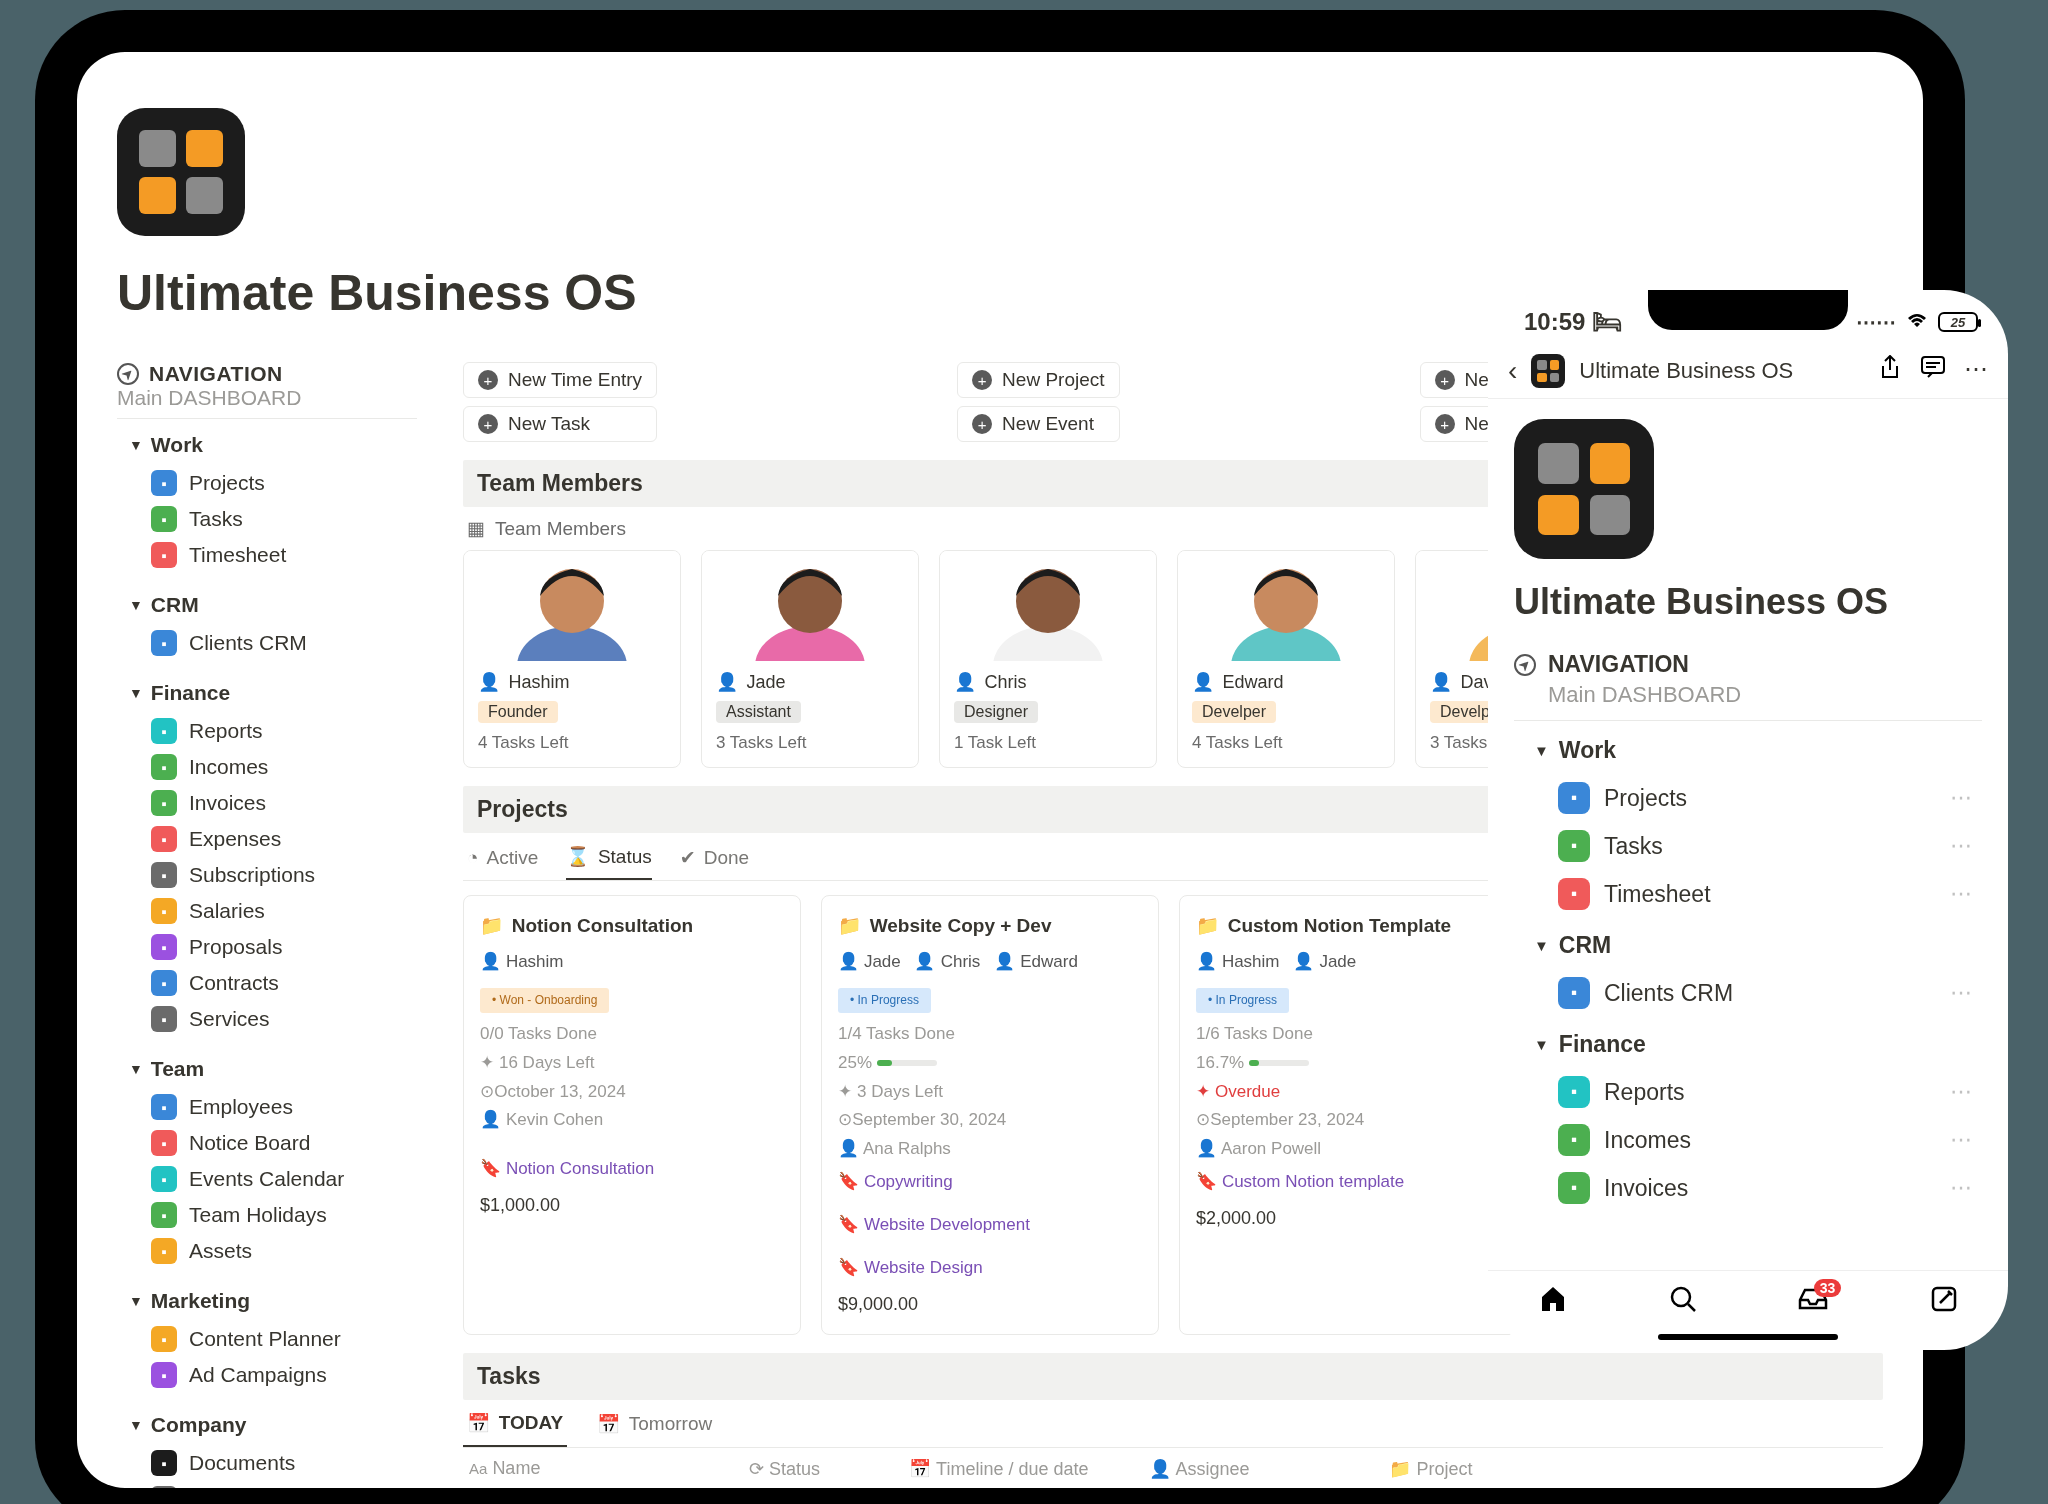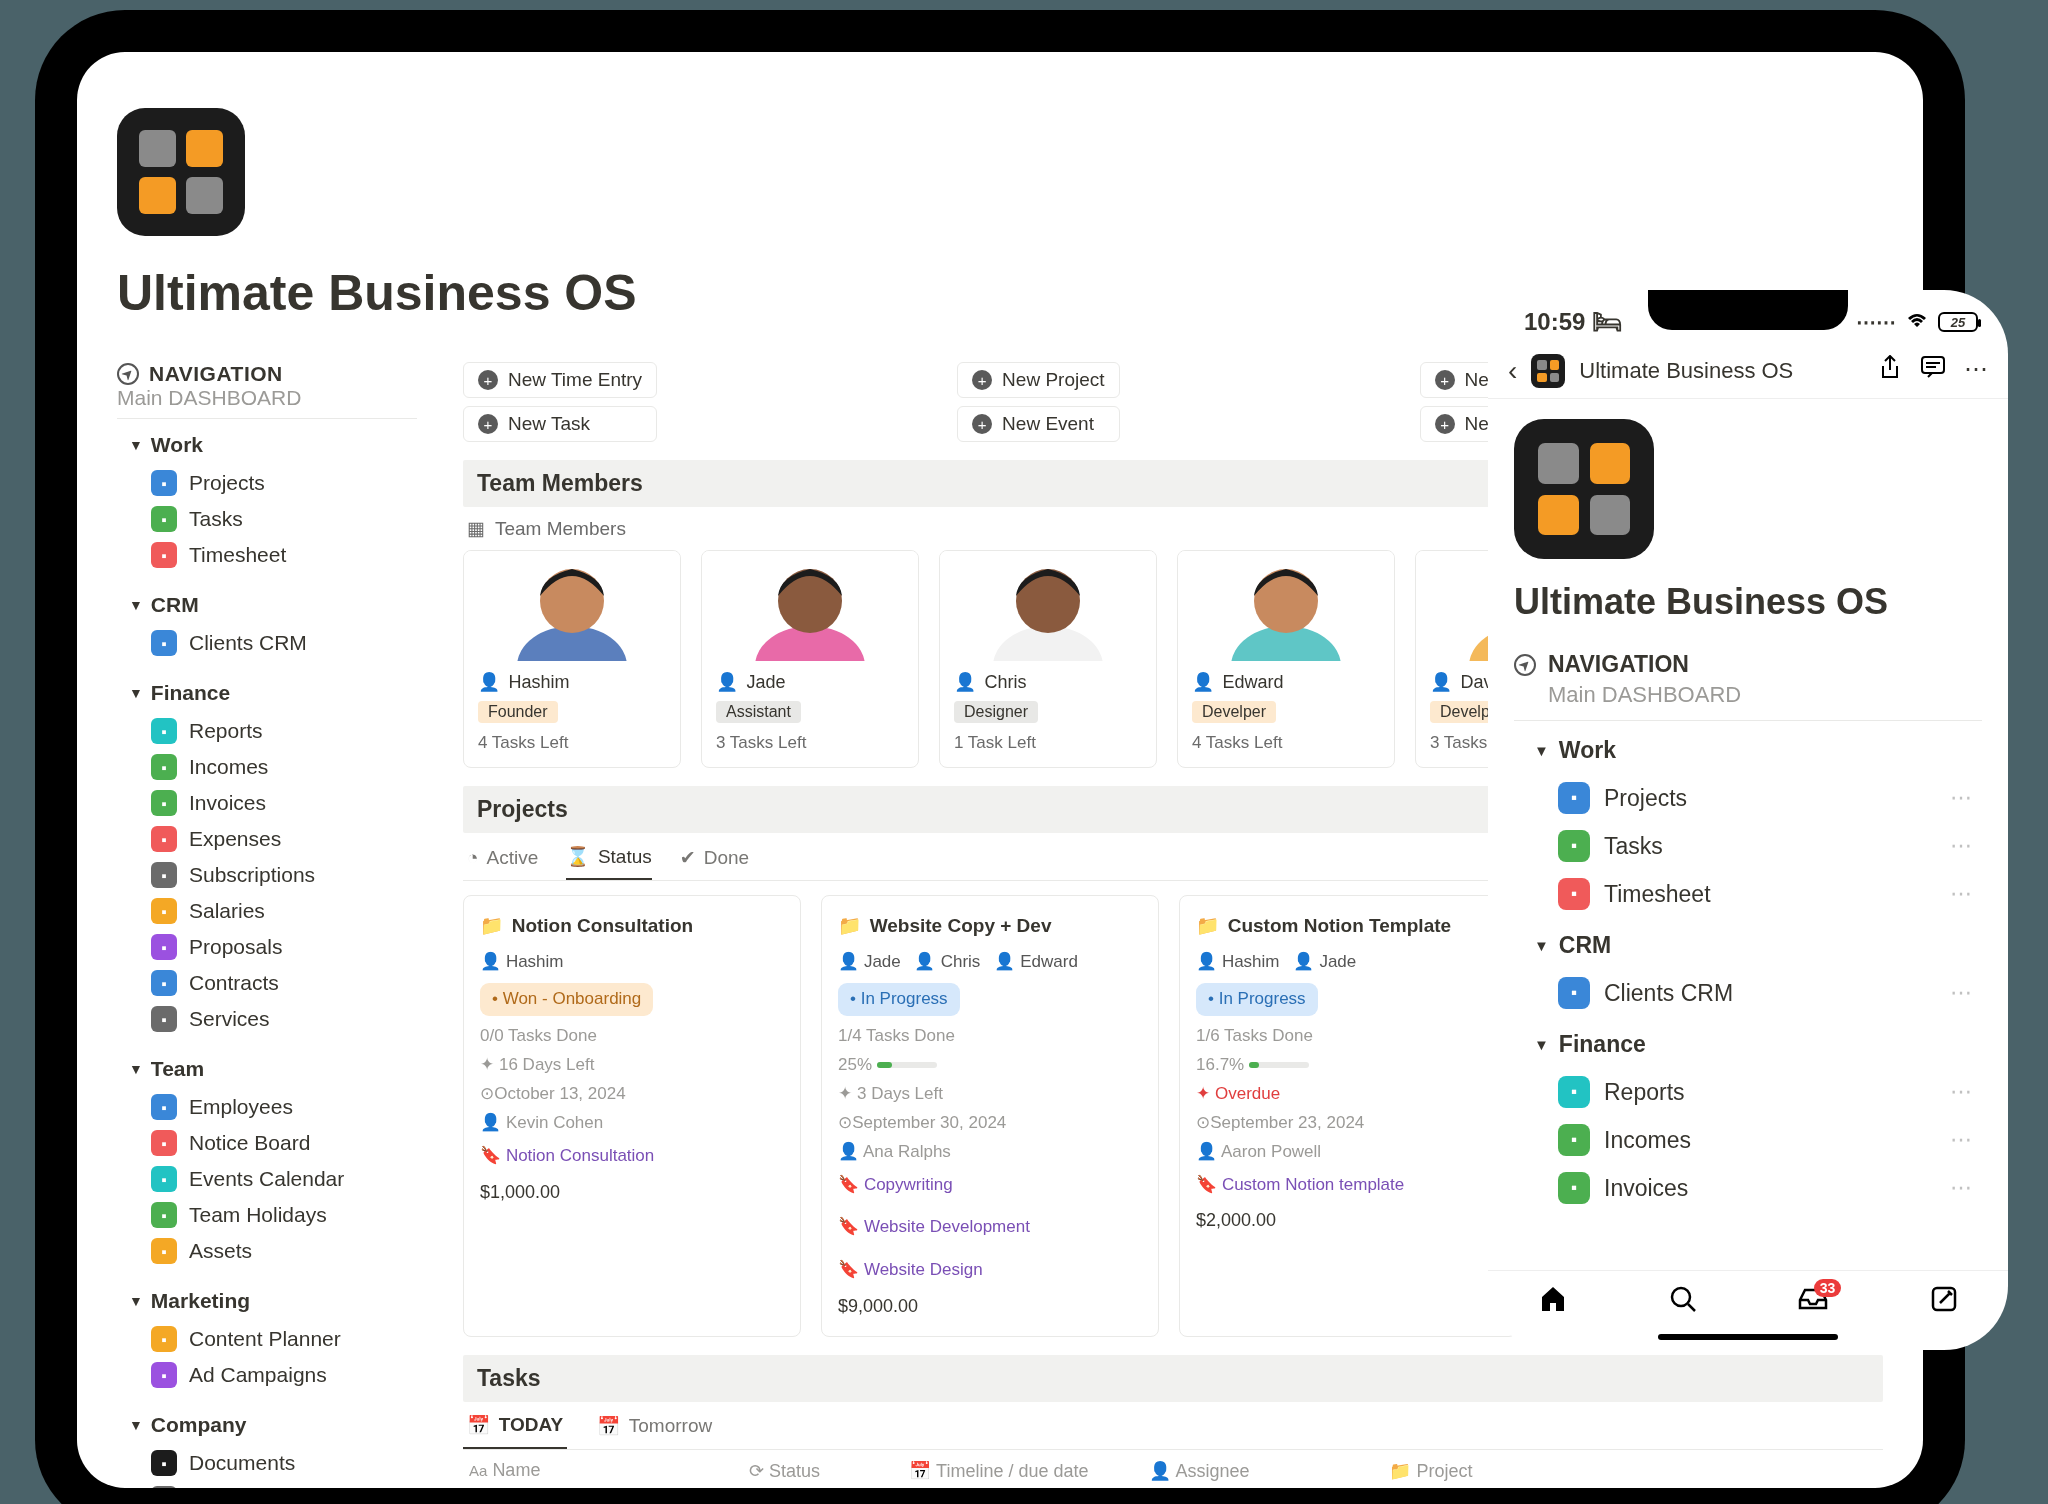--- a/index.html
+++ b/index.html
@@ -83,21 +83,21 @@
 .ptab { display:flex; align-items:center; gap:8px; padding:10px 0; color:#787774; cursor:pointer; font-size:19px;}
 .ptab.active { color:#37352f; border-bottom:2px solid #37352f; font-weight:500;}
 
 
 .proj-row { display:flex; gap:20px; margin-top:14px; }
 .proj-card { width:338px; border:1px solid #e9e9e7; border-radius:8px; padding:14px 16px; font-size:18px; line-height:1.7; }
 .proj-title { display:flex; align-items:center; gap:8px; font-weight:600; font-size:19px; margin-bottom:6px;}
 .folder-icon{color:#2383e2;}
 .chips{display:flex;gap:14px;flex-wrap:wrap;font-size:17px;color:#555;}
 .chip{display:flex;align-items:center;gap:6px;}
-.status-pill{display:inline-block;padding:2px 12px;border-radius:9px;font-size:17px;}
+.status-pill{display:inline-block;padding:2px 12px;border-radius:3px;font-size:12px;}
 .muted{color:#9b9a97;font-size:17px;}
 .overdue{color:#e03e3e;font-size:17px;display:flex;align-items:center;gap:6px;}
 
 
 .ttabs{display:flex;gap:26px;border-bottom:1px solid #e9e9e7;margin-top:2px;}
 .ttab{display:flex;align-items:center;gap:8px;padding:10px 4px;color:#787774;cursor:pointer;font-size:19px;}
 .ttab.active{color:#37352f;border-bottom:2px solid #37352f;font-weight:600;}
 .thead,.trow{display:grid;grid-template-columns: 270px 150px 230px 230px 1fr; gap:10px; align-items:center; padding:10px 6px; border-bottom:1px solid #ededec;font-size:18px;}
 .thead{color:#9b9a97;}
 
@@ -438,21 +438,21 @@
                 <span>Notion Consultation</span>
               </div>
     <div class="chips">
                 <span class="chip">👤 Hashim</span>
               </div>
     <div style="margin:6px 0"><span class="status-pill" style="background:#fde9cf;color:#b06a1a">• Won - Onboarding</span></div>
     <div class="muted">0/0 Tasks Done</div>
     <div class="muted">✦ 16 Days Left</div>
     <div class="muted">⊙October 13, 2024</div>
     <div class="muted">👤 Kevin Cohen</div>
-    <div class="chips" style="margin-top:4px">
+    <div class="chips" style="margin-top:20px">
                 <span class="chip" style="color:#7a4fb5">🔖 Notion Consultation</span>
               </div>
     <div style="margin-top:6px">$1,000.00</div>
   </div>
             <div class="proj-card">
     <div class="proj-title">
                 <span class="folder-icon">📁</span>
                 <span>Website Copy + Dev</span>
               </div>
     <div class="chips">

